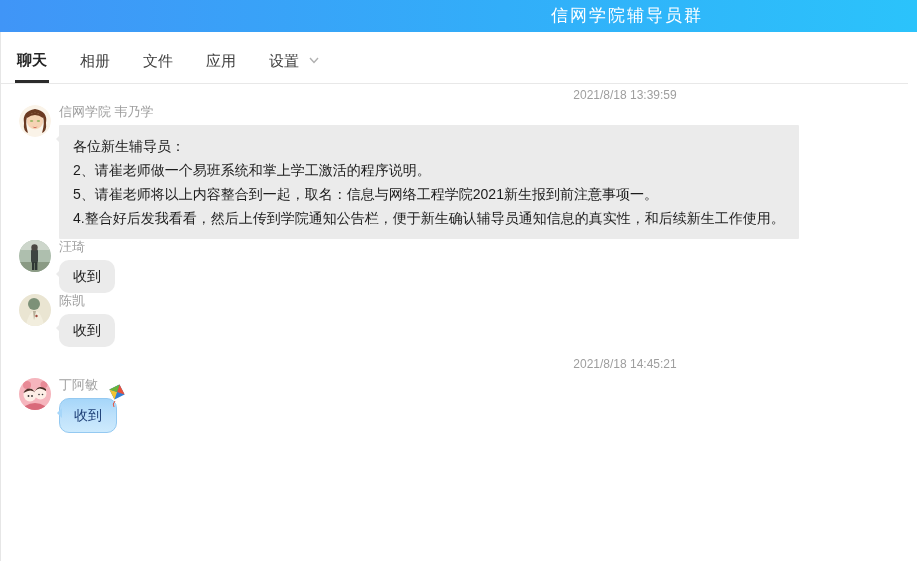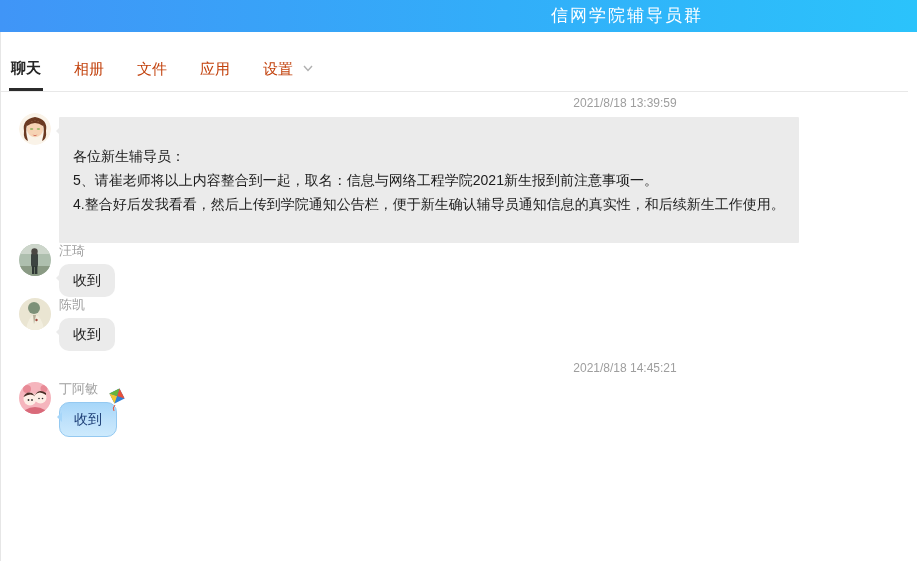--- a/index.html
+++ b/index.html
@@ -9,23 +9,23 @@
   
   .topbar { position: relative; height: 32px;
     background: linear-gradient(90deg, #4095f7 0%, #32aef9 55%, #2bc3fb 100%); }
   .topbar-title { position: absolute; left: 551px; top: 0; height: 48px; line-height: 32px;
     color: #ffffff; font-size: 17px; letter-spacing: 2px; white-space: nowrap; }
 
   
   .frame { border-left: 1px solid #e6e6e6; height: 529px; }
 
   
-  .tabbar { display: flex; align-items: flex-end; height: 60px; padding-left: 8px;
+  .tabbar { display: flex; align-items: flex-end; height: 52px; padding-left: 14px;
     border-bottom: 1px solid #e8e8e8; margin-right: 9px; }
-  .tab { font-size: 15px; color: #c2410c; padding: 0 2px 12px 2px; margin-right: 29px;
+  .tab { font-size: 15px; color: #404040; padding: 0 2px 12px 2px; margin-right: 29px;
     cursor: pointer; white-space: nowrap; position: relative; }
   .tab.active { color: #262626; font-weight: bold; padding-bottom: 10px;
     border-bottom: 3px solid #2b2b2b; }
   .tab .caret { display: inline-block; margin-left: 6px; }
   .caret svg { display: inline-block; vertical-align: 2px; }
 
   
   .chat { padding: 0 0 0 18px; }
   .timestamp { margin-left: 295px; width: 622px; text-align: center;
     font-size: 12px; color: #9e9e9e; }
@@ -37,21 +37,21 @@
   .avatar { width: 32px; height: 32px; border-radius: 50%; overflow: hidden;
     flex: 0 0 32px; margin-top: 1px; cursor: pointer; }
   .avatar svg { display: block; }
   .msg-body { margin-left: 8px; }
   .sender { font-size: 13px; color: #9e9e9e; height: 16px; line-height: 16px; }
 
   .bubble { position: relative; display: inline-block; background: #ebebeb;
     border-radius: 8px; margin-top: 5px; color: #1c1c1c; font-size: 14px; }
   .bubble:before { content: ""; position: absolute; left: -8px; top: 9px;
     border: 5px solid transparent; border-right-color: #ebebeb; }
-  .bubble.big { border-radius: 1px; padding: 27px 14px; line-height: 24px; max-width: 740px; }
+  .bubble.big { border-radius: 1px; padding: 9px 14px; line-height: 24px; max-width: 740px; }
   .bubble.small { padding: 8px 14px; line-height: 17px; border-radius: 10px; }
 
   
   .bubble.theme { background: linear-gradient(180deg, #a6d6f9 0%, #bfe2fb 55%, #cdeafd 100%);
     border: 1px solid #94c9f1; color: #1d3f77; padding: 8px 14px; line-height: 17px;
     border-radius: 10px; }
   .bubble.theme:before { border-right-color: #a6d6f9; }
   .kite { position: absolute; top: -16px; right: -14px; }
 </style>
 </head>
@@ -88,22 +88,24 @@
           <circle cx="16" cy="16" r="16" fill="#faf3e8"></circle>
           <path d="M5 18 Q3 6 16 4 Q29 6 27 18 Q28 26 23 28 Q26 18 24 12 L8 12 Q6 18 9 28 Q4 26 5 18 Z" fill="#6b3a22"></path>
           <circle cx="16" cy="16" r="8.2" fill="#f6d3b4"></circle>
           <path d="M8 13 Q16 7 24 13 L24 11 Q16 4 8 11 Z" fill="#6b3a22"></path>
           <ellipse cx="12.6" cy="16" rx="1.7" ry="0.9" fill="#9fb86a"></ellipse>
           <ellipse cx="19.4" cy="16" rx="1.7" ry="0.9" fill="#9fb86a"></ellipse>
           <path d="M13.5 21.5 Q16 23 18.5 21.5 Q16 24.4 13.5 21.5 Z" fill="#c4453c"></path>
         </svg>
       </div>
       <div class="msg-body">
+        <div class="sender">信网学院 韦乃学</div>
         <div class="bubble big">
           <div>各位新生辅导员：</div>
+          <div>2、请崔老师做一个易班系统和掌上学工激活的程序说明。</div>
           <div>5、请崔老师将以上内容整合到一起，取名：信息与网络工程学院2021新生报到前注意事项一。</div>
           <div>4.整合好后发我看看，然后上传到学院通知公告栏，便于新生确认辅导员通知信息的真实性，和后续新生工作使用。</div>
         </div>
       </div>
     </div>
 
     <div class="msg">
       <div class="avatar">
         <svg width="32" height="32" viewBox="0 0 32 32">
           <rect width="32" height="32" fill="#aebfae"></rect>

